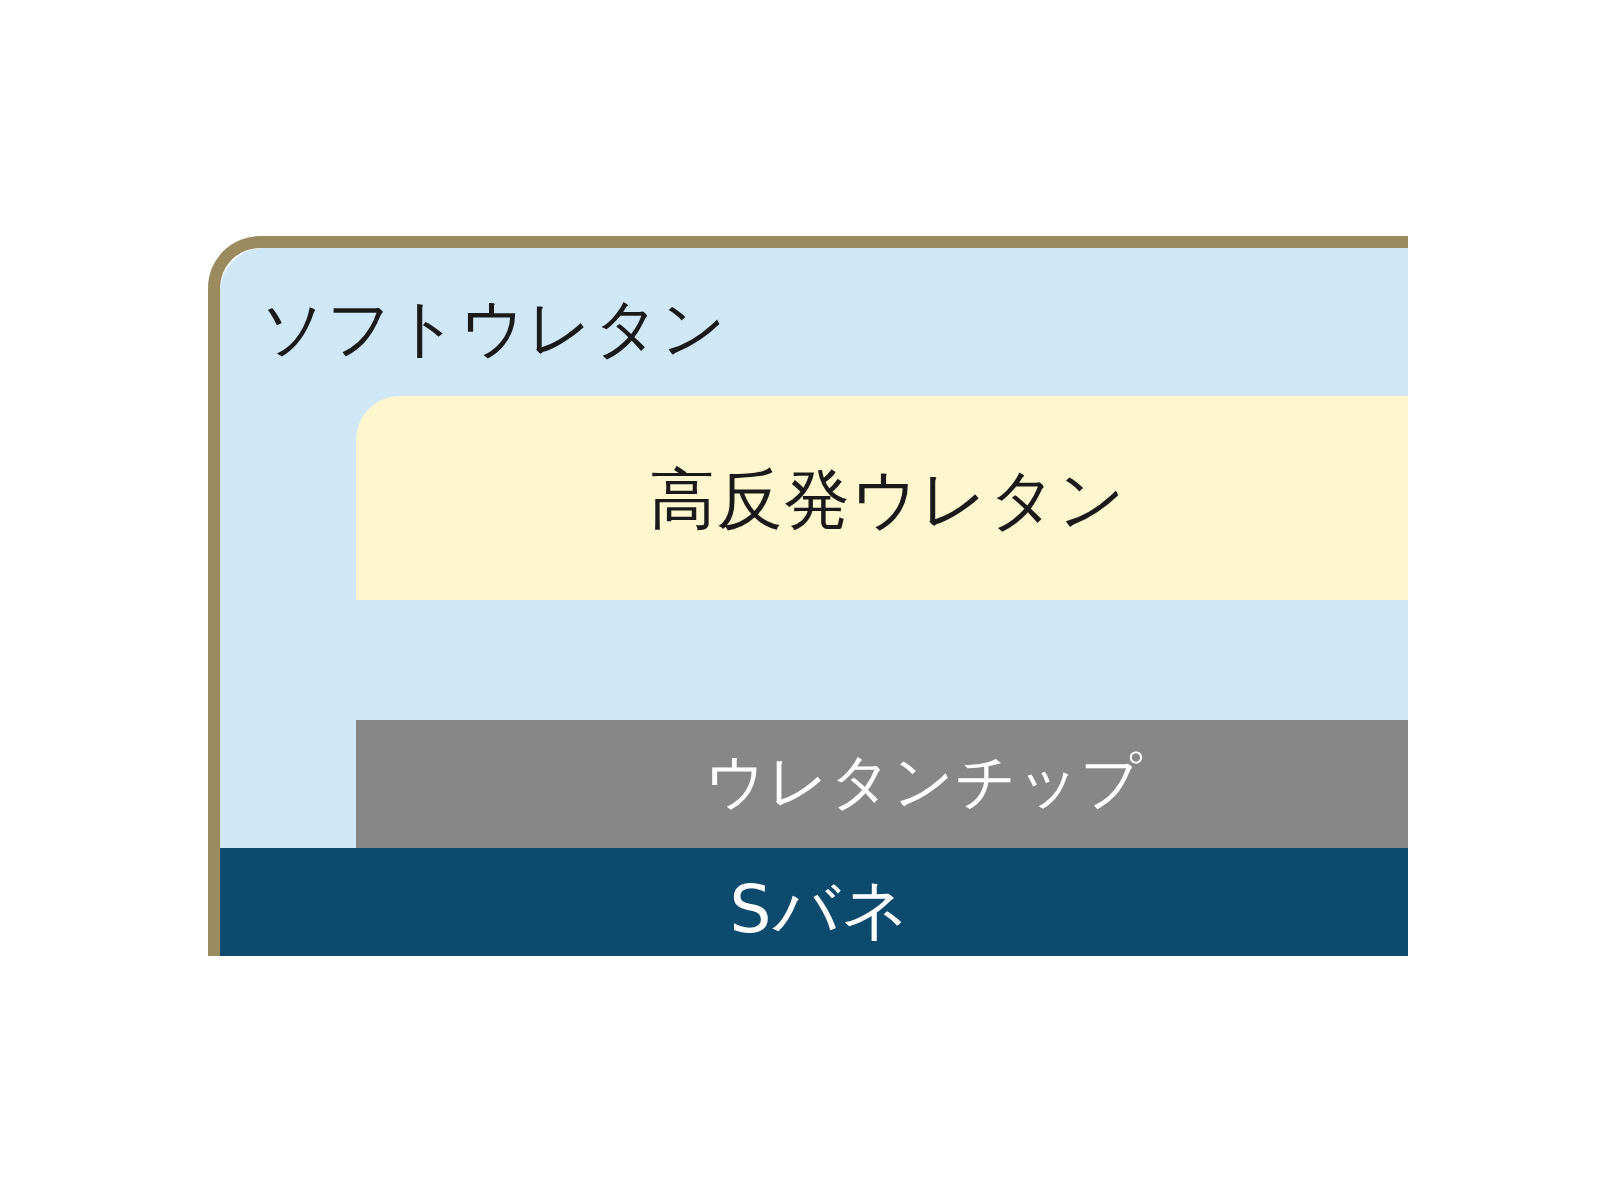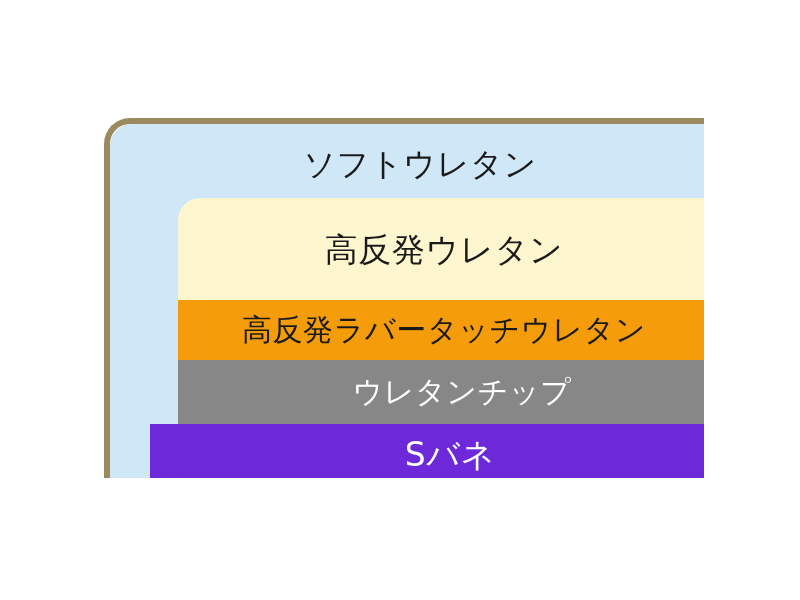--- a/index.html
+++ b/index.html
@@ -62,21 +62,20 @@
     top: 0;
     width: 600px;
     height: 354px;
     border-top-left-radius: 22px;
   }
   .layer-soft .layer-label {
     position: absolute;
     top: 24px;
     left: 0;
     right: 0;
-    text-align: center;
     margin-left: 20px;
   }
 
   
   .layer-hr {
     left: 68px;
     top: 74px;
     width: 532px;
     height: 102px;
     border-top-left-radius: 22px;
@@ -124,26 +123,23 @@
   <div class="diagram">
 
     <div class="layer layer-soft" style="background:#cfe7f7;">
       <span class="layer-label label-dark">ソフトウレタン</span>
     </div>
 
     <div class="layer layer-hr" style="background:#fdf6cf;">
       <span class="layer-label label-dark">高反発ウレタン</span>
     </div>
 
-    <div class="layer layer-rubber" style="background:#f59c0a;">
-      <span class="layer-label label-dark">高反発ラバータッチウレタン</span>
-    </div>
 
     <div class="layer layer-chip" style="background:#878787;padding-left:36px;">
       <span class="layer-label label-light">ウレタンチップ</span>
     </div>
 
-    <div class="layer layer-spring" style="background:#6d28d9;margin-left:40px;">
+    <div class="layer layer-spring" style="background:#0c4a6e;">
       <span class="layer-label label-light">Sバネ</span>
     </div>
 
   </div>
 </div>
 
 </body></html>

